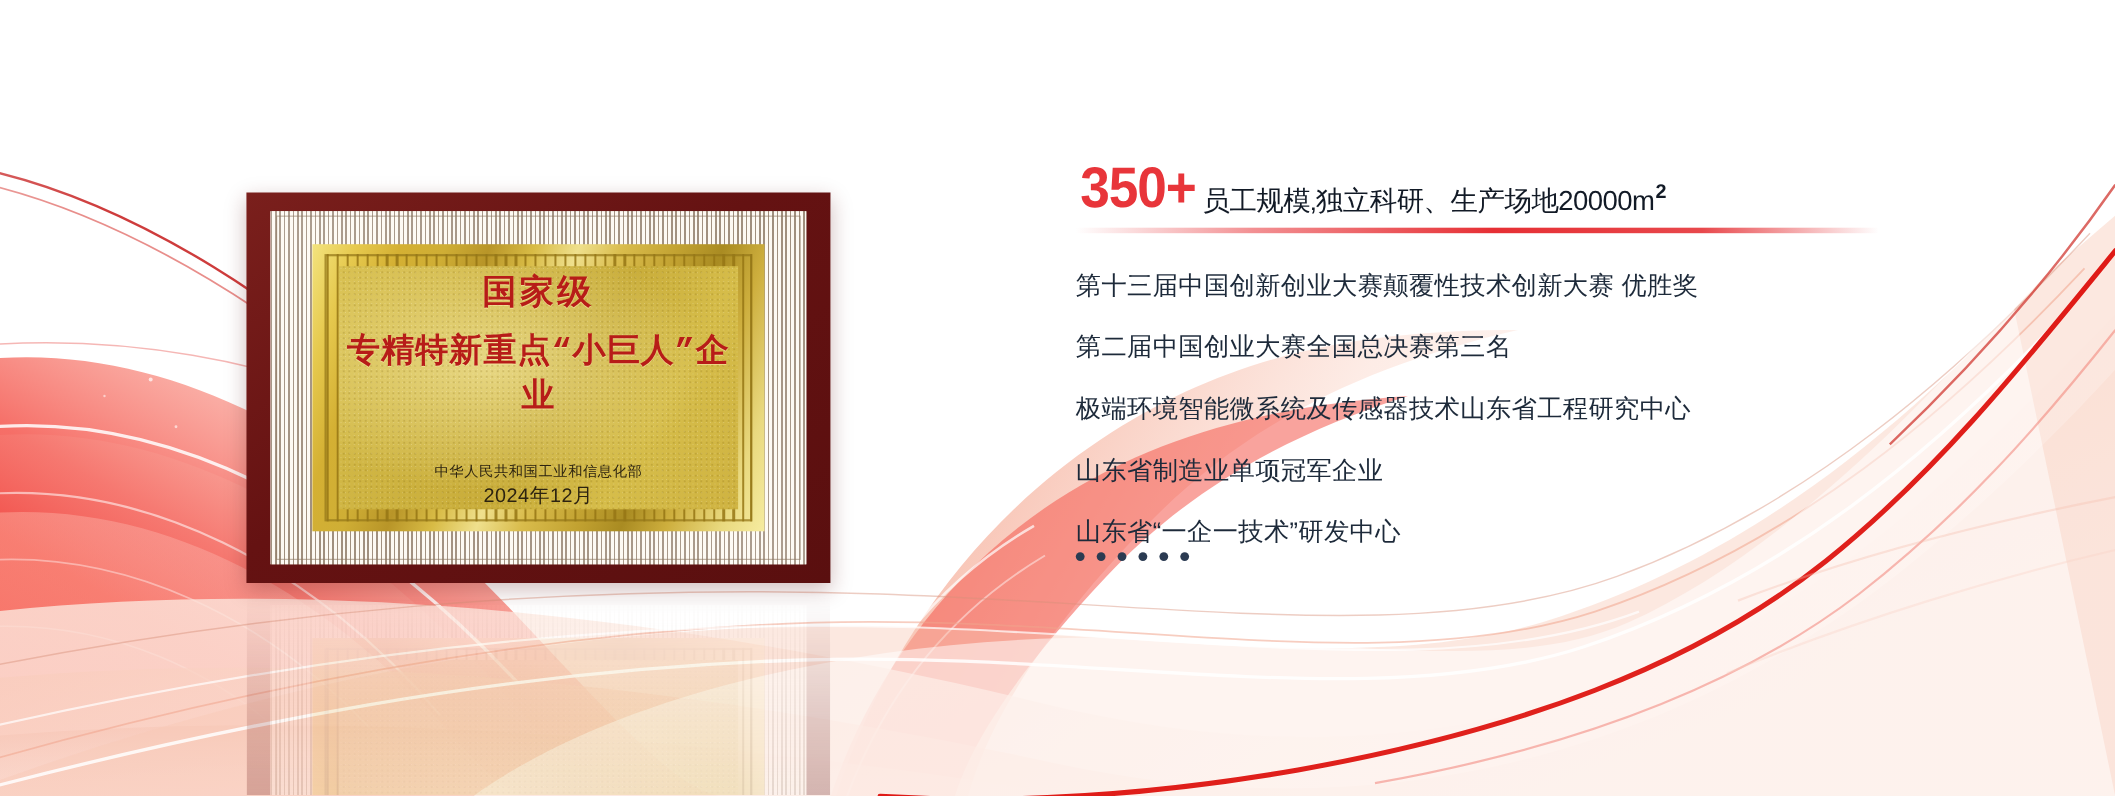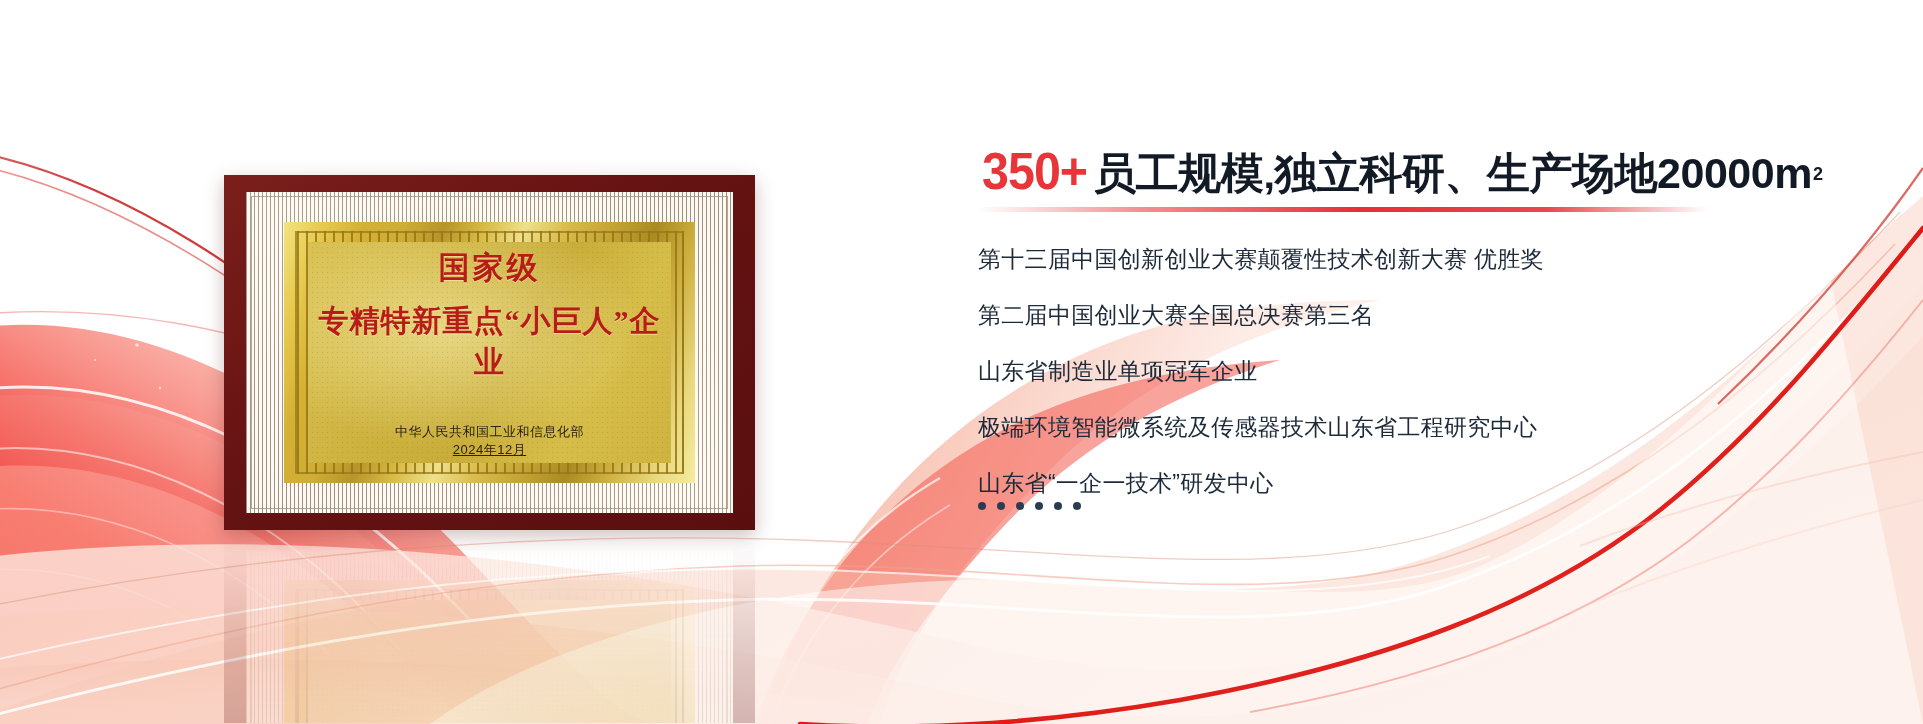--- a/index.html
+++ b/index.html
@@ -89,30 +89,30 @@
   }
   .plaque-text { position:relative; z-index:2; text-align:center; width:100%; }
   .plaque-title-1 {
     font-family:"Liberation Serif","DejaVu Serif",serif;
     font-weight:bold; color:#b71c18;
     font-size:31px; letter-spacing:3px;
     text-shadow:0 1px 0 rgba(255,240,180,.55);
     margin-bottom:12px;
   }
   .plaque-title-2 {
-    font-family:Liberation Serif, serif;
+    font-family:Liberation Mono, monospace;
     font-weight:bold; color:#b71c18;
     font-size:30px; letter-spacing:1px;
     text-shadow:0 1px 0 rgba(255,240,180,.55);
     margin-bottom:40px;
   }
   .plaque-issuer {
     font-size:13px; color:#2c2310; letter-spacing:.5px; 
   }
-  .plaque-date { font-size:13px; color:#2c2310; letter-spacing:.5px;text-decoration:underline; }
+  .plaque-date { font-size:18px; color:#2c2310; letter-spacing:.5px; }
 
   
   #plaque-reflection {
     position:absolute;
     left:224px; top:533px;
     width:531px; height:190px;
     transform:scaleY(-1);
     opacity:.30;
     -webkit-mask-image:linear-gradient(to top, rgba(0,0,0,0) 4%, rgba(0,0,0,.55) 62%, rgba(0,0,0,.85) 100%);
     mask-image:linear-gradient(to top, rgba(0,0,0,0) 4%, rgba(0,0,0,.55) 62%, rgba(0,0,0,.85) 100%);
@@ -139,21 +139,21 @@
   #headline-number {
     font-family:"Liberation Sans Narrow","Liberation Sans",sans-serif;
     font-size:52px; font-weight:bold;
     color:#e8353a;
     letter-spacing:-1px;
     transform:scaleX(.93);
     transform-origin:left baseline;
     line-height:1;
   }
   #headline-rest {
-    font-size:43px; font-weight:bold;
+    font-size:25px; font-weight:normal;
     color:#121a26;
     letter-spacing:-.5px;
     line-height:1.1;
     margin-left:2px;
   }
   #headline-sup {
     font-size:18px; font-weight:bold;
     color:#121a26;
     vertical-align:super;
     position:relative; top:-12px;
@@ -356,22 +356,22 @@
       <span id="headline-number">350+</span>
       <span id="headline-rest">员工规模‚独立科研、生产场地20000m</span>
       <span id="headline-sup">2</span>
     </div>
 
     <div id="headline-rule"></div>
 
     <ul id="honors-list">
       <li>第十三届中国创新创业大赛颠覆性技术创新大赛 优胜奖</li>
       <li>第二届中国创业大赛全国总决赛第三名</li>
+      <li>极端环境智能微系统及传感器技术山东省工程研究中心</li>
       <li>山东省制造业单项冠军企业</li>
-      <li>极端环境智能微系统及传感器技术山东省工程研究中心</li>
       <li>山东省“一企一技术”研发中心</li>
     </ul>
 
     <div id="ellipsis-dots">
         <span style="background: rgb(43, 59, 82);"></span>
         <span style="background: rgb(43, 59, 82);"></span>
         <span style="background: rgb(43, 59, 82);"></span>
         <span style="background: rgb(43, 59, 82);"></span>
         <span style="background: rgb(43, 59, 82);"></span>
         <span style="background: rgb(43, 59, 82);"></span>

